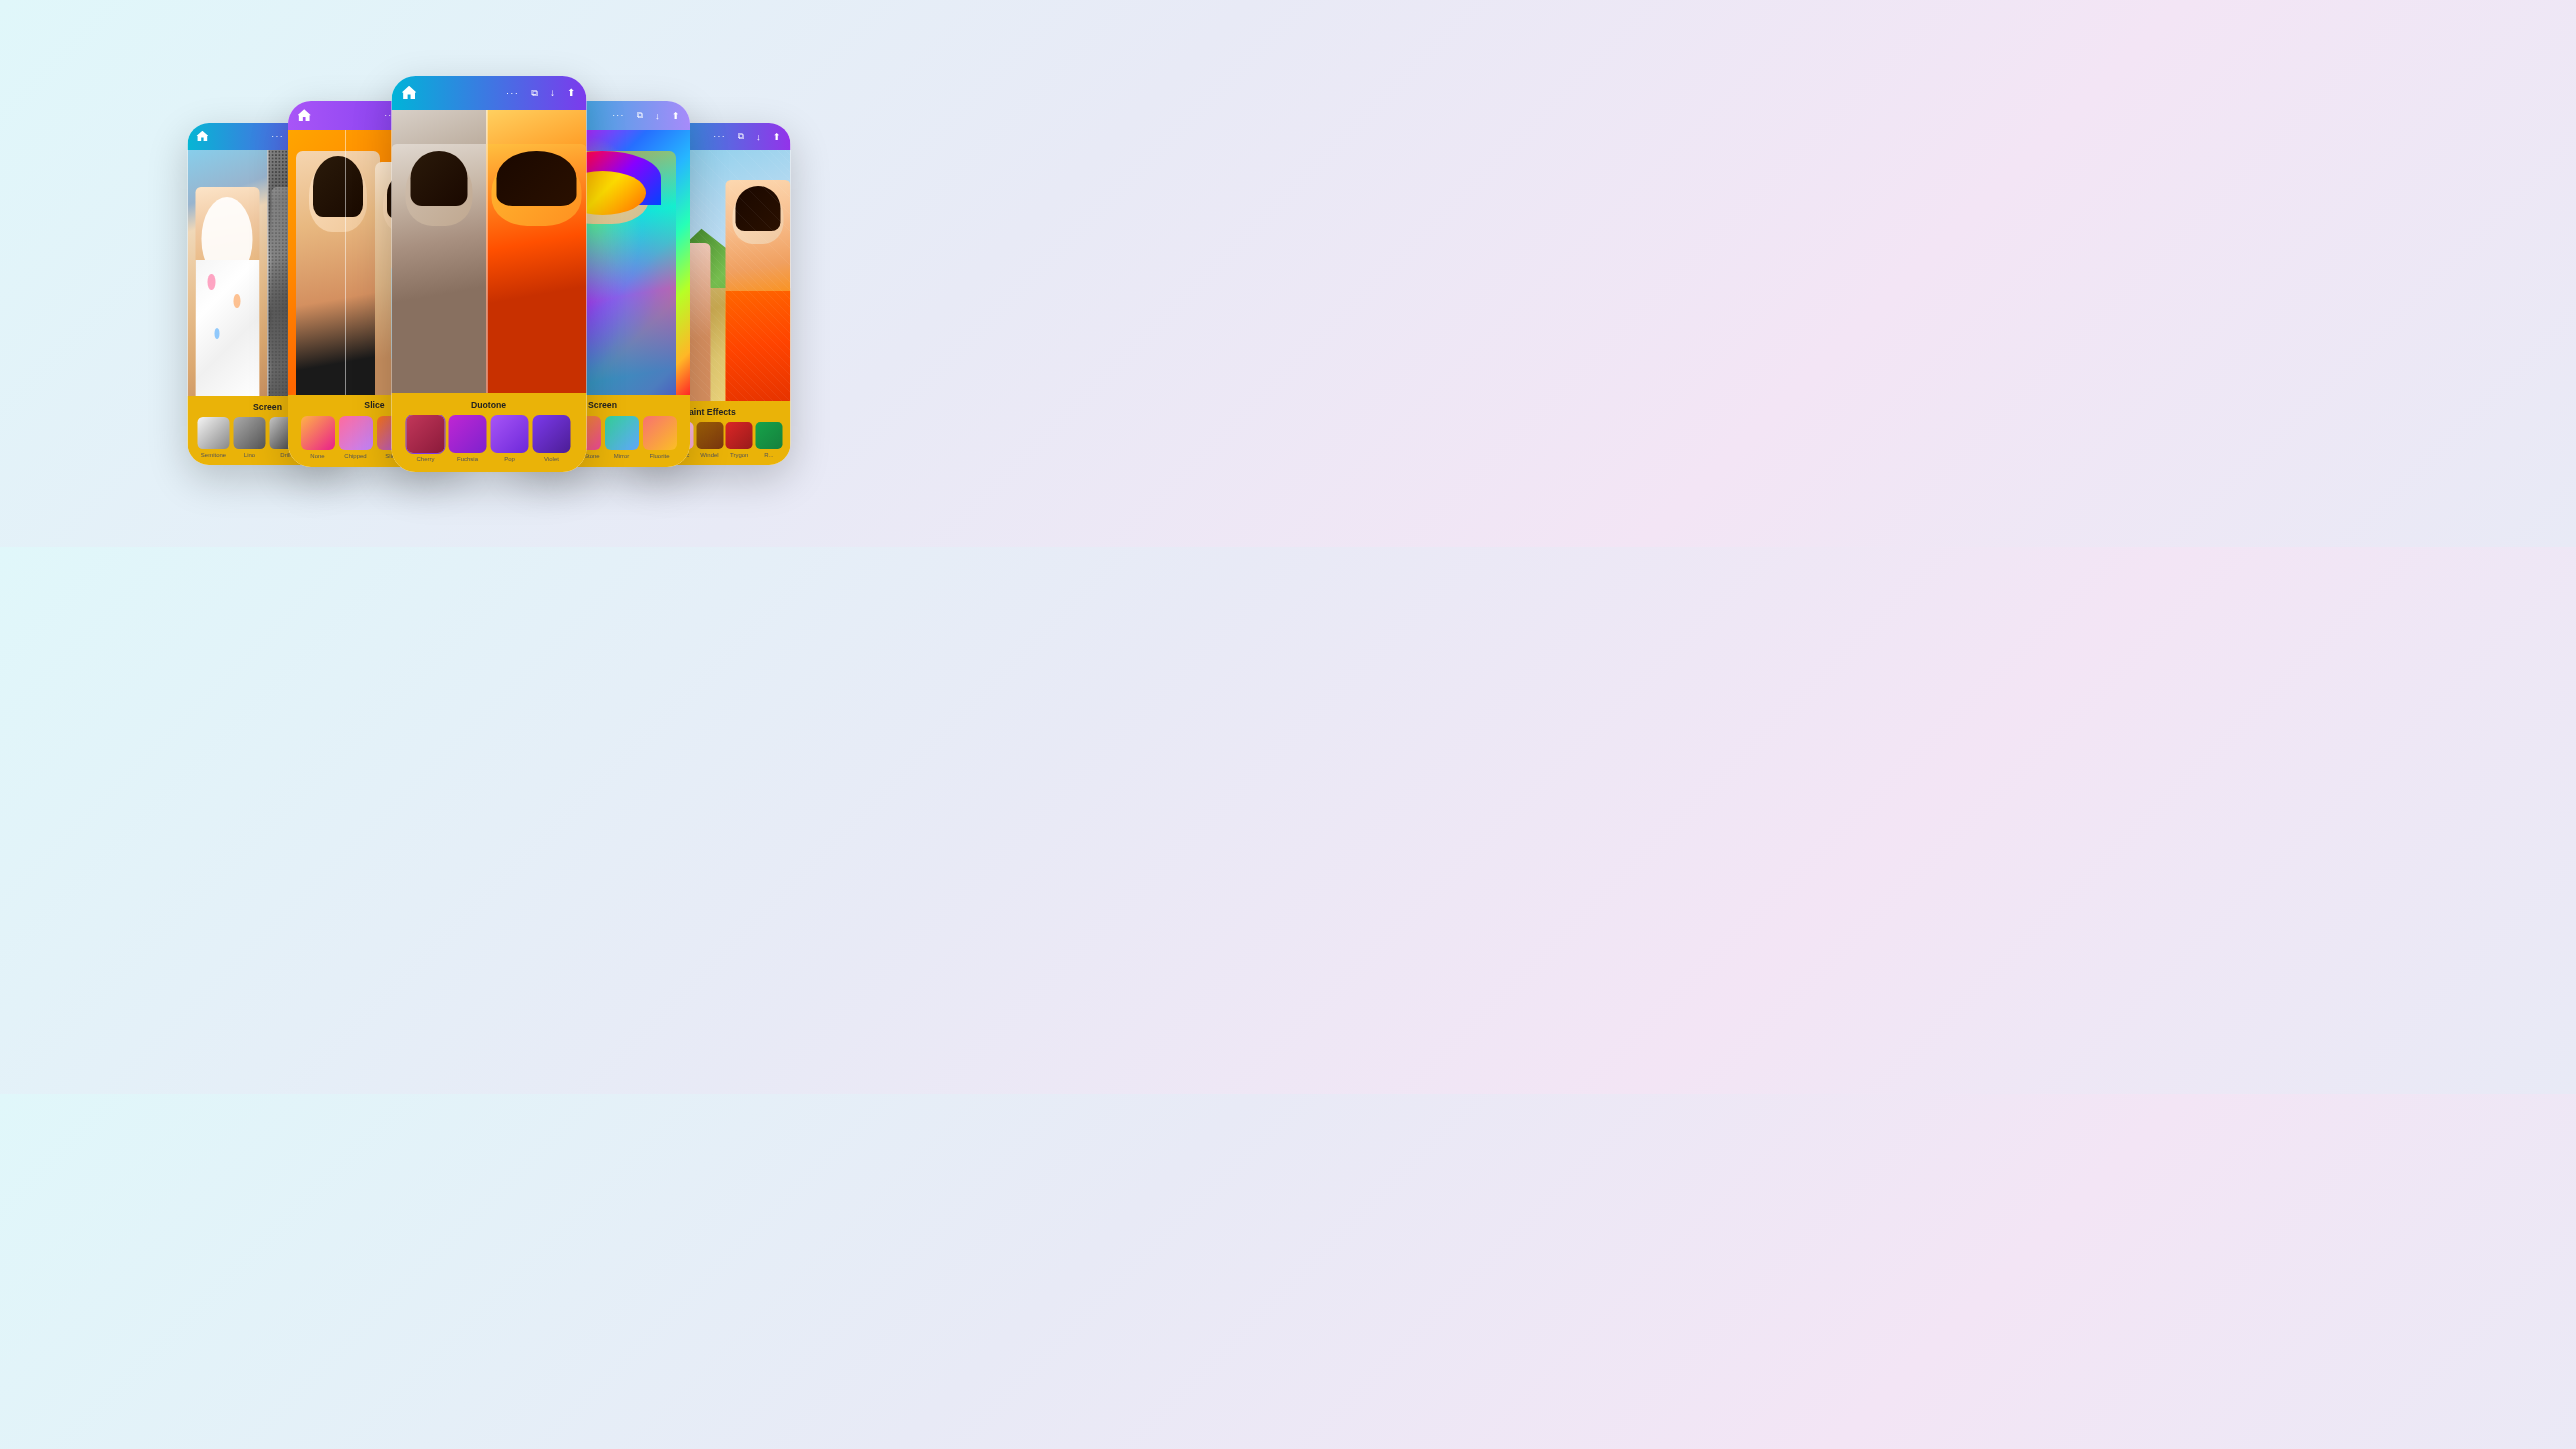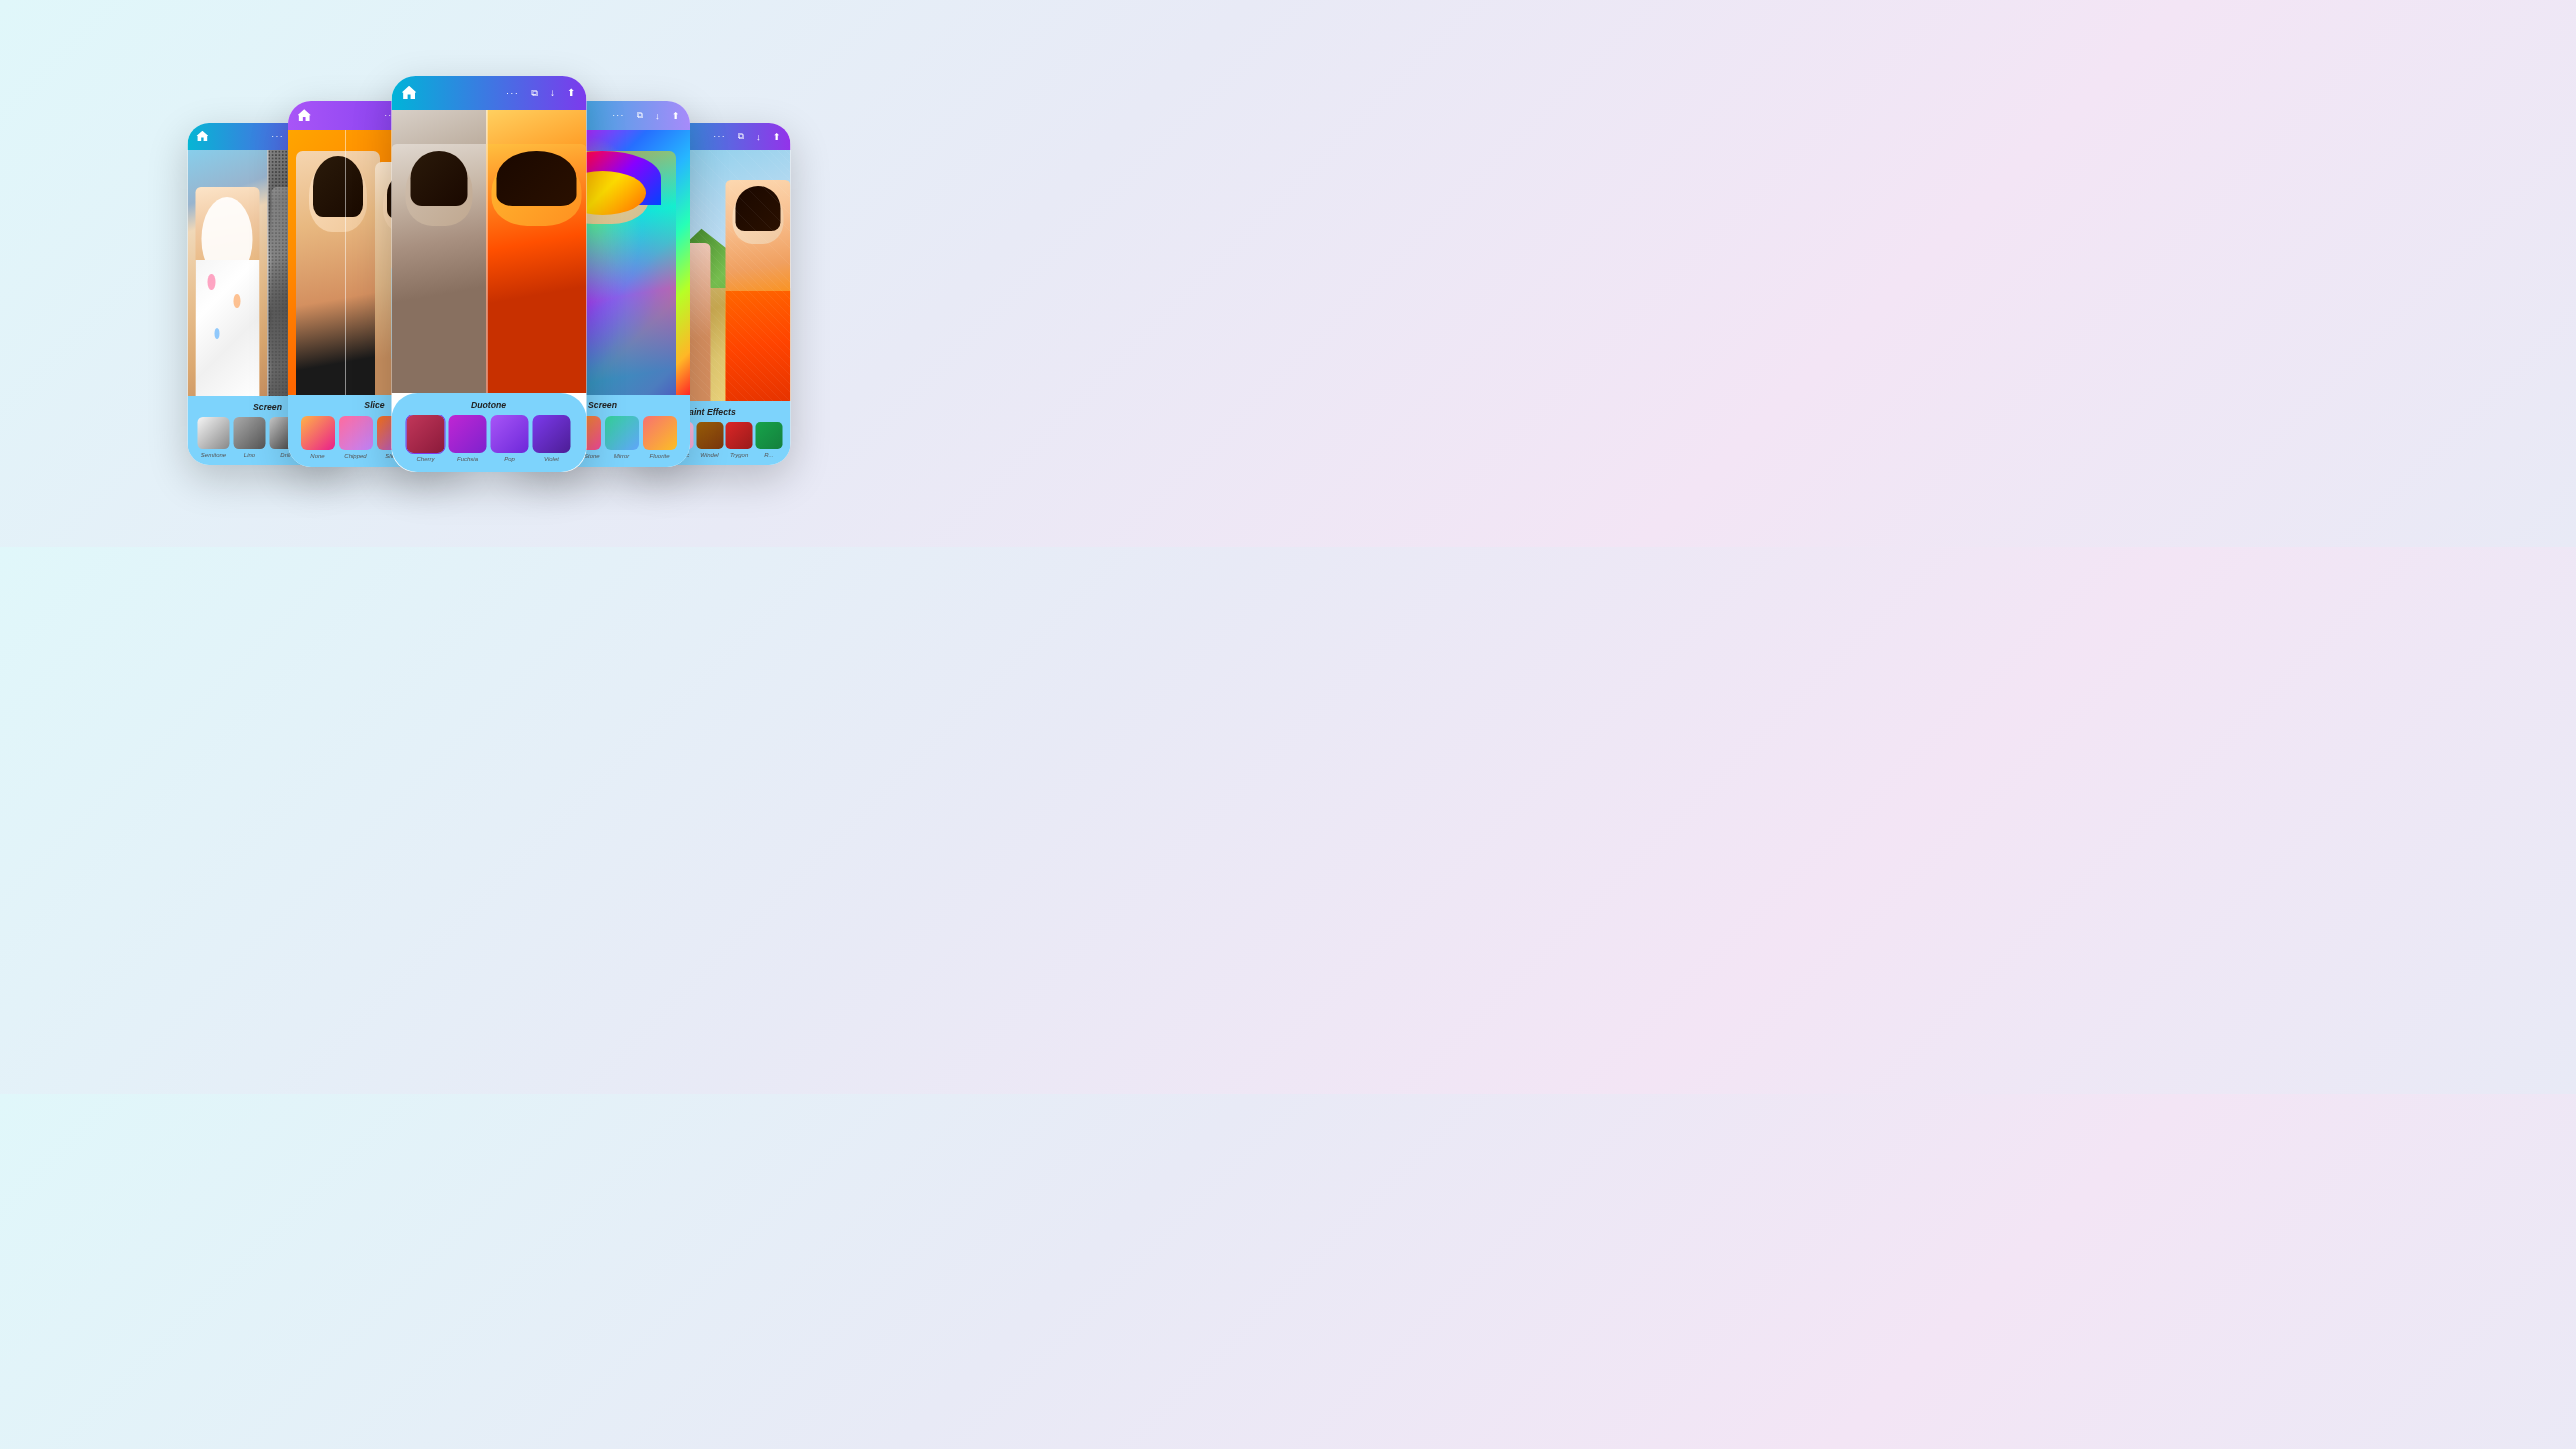--- a/index.html
+++ b/index.html
@@ -53,24 +53,23 @@
 
     
     .phone-image {
       flex: 1;
       overflow: hidden;
       position: relative;
     }
 
     
     .phone-bottom {
-      background: #7dd3fc;
+      background: #eab308;
       padding: 6.7px 5.4px 9.4px;
       flex-shrink: 0;
-      font-style: italic;
     }
 
     .filter-title {
       text-align: center;
       font-size: 8.7px;
       font-weight: 600;
       color: #222;
       margin-bottom: 5.4px;
     }
 
@@ -291,21 +290,21 @@
         <div style="position:absolute; right:0; top:0; width:51%; height:100%; background:linear-gradient(160deg,#ffd060 0%,#ff9820 25%,#ff6600 50%,#e04000 75%,#b02000 100%);">
 
           <div style="position:absolute; bottom:0; left:0; right:0; height:88%; background:linear-gradient(170deg,#ffc040 0%,#ff8820 20%,#ff5000 40%,#c83000 60%); border-radius:0 5.4px 0 0; overflow:hidden;">
             <div style="position:absolute; top:5%; left:5%; width:90%; height:28%; background:linear-gradient(135deg,#ffb830 0%,#ff9020 100%); border-radius:50% 50% 40% 40%;"></div>
             <div style="position:absolute; top:3%; left:10%; width:80%; height:22%; background:linear-gradient(135deg,#1a0800 0%,#2a1000 100%); border-radius:50% 50% 20% 20%;"></div>
           </div>
         </div>
 
         <div style="position:absolute; left:49%; top:0; bottom:0; width:1.3px; background:rgba(255,255,255,0.8); z-index:5;"></div>
       </div>
-      <div class="phone-bottom" style="padding:6.7px 5.4px 9.4px;border-radius:26px;">
+      <div class="phone-bottom" style="padding:6.7px 5.4px 9.4px;">
         <div class="filter-title">Duotone</div>
         <div class="filter-row">
           <div class="filter-item selected">
             <div class="filter-thumb thumb-duotone-cherry" style="width:38px; height:38px; border-radius:6.7px; outline:1.7px solid #7c3aed; outline-offset:0.7px;"></div>
             <span class="filter-label">Cherry</span>
           </div>
           <div class="filter-item">
             <div class="filter-thumb thumb-duotone-fuchsia" style="width:38px; height:38px; border-radius:6.7px;"></div>
             <span class="filter-label">Fuchsia</span>
           </div>

